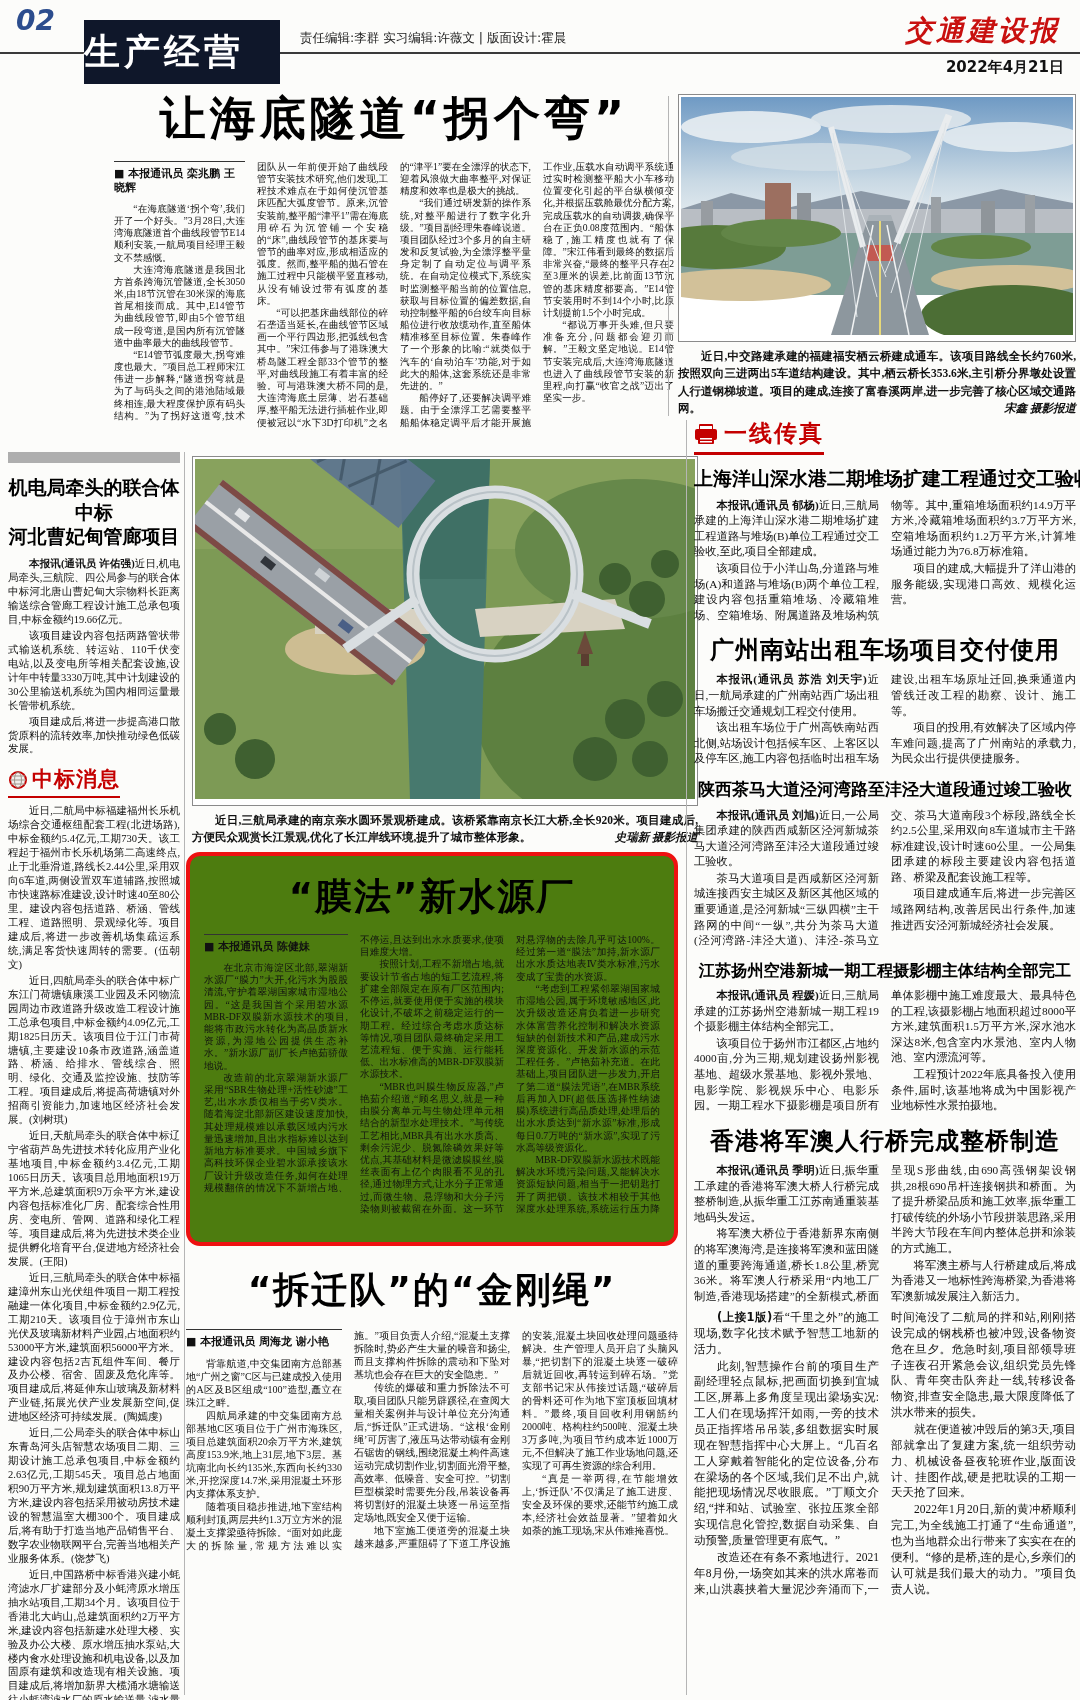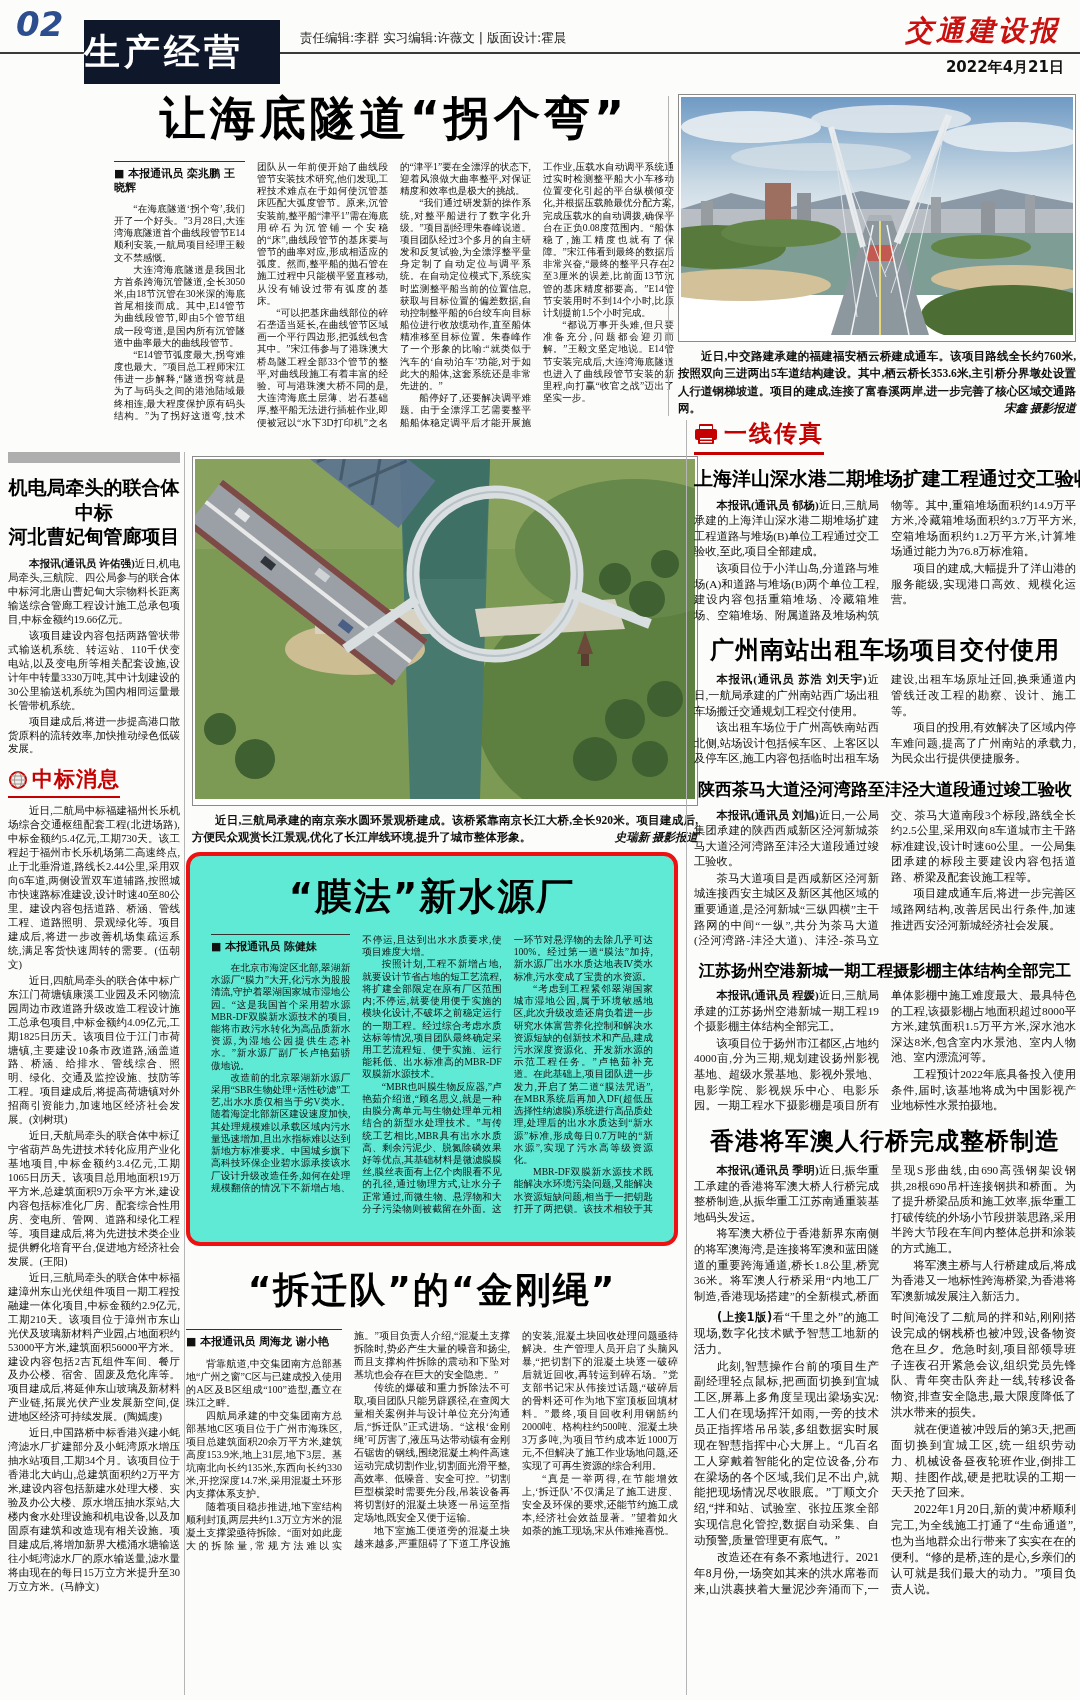--- a/index.html
+++ b/index.html
@@ -4,21 +4,21 @@
 <style>
   * { margin:0; padding:0; box-sizing:border-box; }
   html,body { background:#e8e8e8; }
   .page {
     position:relative; width:1080px; height:1700px; margin:0 auto;
     background:#fcfcfa; overflow:hidden; color:#111;
     font-family:"Liberation Serif","DejaVu Serif",serif;
   }
   
   .pagenum { position:absolute; left:16px; top:4px; font-family:"DejaVu Sans","Liberation Sans",sans-serif;
-    font-size:34px; font-weight:900; color:#2c4d8e; font-style:italic; }
+    font-size:28px; font-weight:900; color:#2c4d8e; font-style:italic; }
   .hdr-rule { position:absolute; left:0; right:0; top:52px; height:2px; background:#3a3a3a; }
   .section-box { position:absolute; left:84px; top:20px; width:196px; height:64px; background:#0f172a; z-index:2;
     display:flex; align-items:center; justify-content:flex-start; }
   .section-box span { color:#fff; font-size:36px; font-weight:900; letter-spacing:4px;
     font-family:"DejaVu Sans","Liberation Sans",sans-serif; }
   .editors { position:absolute; left:300px; top:30px; font-size:12.5px; color:#222;
     font-family:"DejaVu Sans","Liberation Sans",sans-serif; }
   .paper-name { position:absolute; right:20px; top:12px; font-size:28px; font-weight:900; color:#c8100f;
     letter-spacing:3px; font-style:italic; font-family:"DejaVu Serif","Liberation Serif",serif; }
   .issue-date { position:absolute; right:16px; top:58px; font-size:15px; font-weight:700; color:#111;
@@ -60,21 +60,21 @@
     font-family:"DejaVu Sans","Liberation Sans",sans-serif; }
   .fl-article { margin-top:12px; }
   .fa-headline { text-align:center; font-weight:900; color:#000; white-space:nowrap; line-height:1.25;
     font-family:"DejaVu Sans","Liberation Sans",sans-serif; margin-bottom:7px; }
   .hl-19 { font-size:19px; } .hl-24 { font-size:24px; letter-spacing:1px; }
   .hl-17 { font-size:17px; } .hl-16 { font-size:16.2px; }
   .fa-body { column-count:2; column-gap:12px; font-size:11.3px; line-height:1.38; }
   .fa-body p.body { margin-bottom:1px; }
   
   .redbox { position:absolute; left:186px; top:852px; width:492px; height:394px;
-    border:4px solid #ee1111; border-radius:14px; padding:10px 21px; background:#5eead4; }
+    border:4px solid #ee1111; border-radius:14px; padding:10px 14px; background:#4d7c0f; }
   .mofa-headline { text-align:center; font-size:37px; font-weight:900; letter-spacing:2px; color:#000;
     font-family:"DejaVu Sans","Liberation Sans",sans-serif; margin:6px 0 12px 0; }
   .mofa-cols { column-count:3; column-gap:12px; height:282px; overflow:hidden; font-size:9.7px; line-height:1.26; }
   
   .chaiqian { position:absolute; left:186px; top:1266px; width:492px; }
   .cq-headline { text-align:center; font-size:36px; font-weight:900; letter-spacing:2px; color:#000;
     font-family:"DejaVu Sans","Liberation Sans",sans-serif; margin-bottom:14px; }
   .cq-cols { column-count:3; column-gap:12px; height:300px; overflow:hidden; font-size:10px; line-height:1.3; }
   
   .continued { position:absolute; left:694px; top:1310px; width:382px; }
@@ -183,20 +183,21 @@
         <line x1="2" y1="10" x2="18" y2="10" stroke="#a0958c" stroke-width="1"></line>
         <line x1="3" y1="6" x2="17" y2="6" stroke="#a0958c" stroke-width="1"></line>
         <line x1="3" y1="14" x2="17" y2="14" stroke="#a0958c" stroke-width="1"></line>
       </svg>
       <span>中标消息</span>
     </div>
     <p class="body">近日,二航局中标福建福州长乐机场综合交通枢纽配套工程(北进场路),中标金额约5.4亿元,工期730天。该工程起于福州市长乐机场第二高速终点,止于北垂滑道,路线长2.44公里,采用双向6车道,两侧设置双车道辅路,按照城市快速路标准建设,设计时速40至80公里。建设内容包括道路、桥涵、管线工程、道路照明、景观绿化等。项目建成后,将进一步改善机场集疏运系统,满足客货快速周转的需要。(伍朝文)</p>
     <p class="body">近日,四航局牵头的联合体中标广东江门荷塘镇康溪工业园及禾冈物流园周边市政道路升级改造工程设计施工总承包项目,中标金额约4.09亿元,工期1825日历天。该项目位于江门市荷塘镇,主要建设10条市政道路,涵盖道路、桥涵、给排水、管线综合、照明、绿化、交通及监控设施、技防等工程。项目建成后,将提高荷塘镇对外招商引资能力,加速地区经济社会发展。(刘树琪)</p>
     <p class="body">近日,天航局牵头的联合体中标辽宁省葫芦岛先进技术转化应用产业化基地项目,中标金额约3.4亿元,工期1065日历天。该项目总用地面积19万平方米,总建筑面积9万余平方米,建设内容包括标准化厂房、配套综合性用房、变电所、管网、道路和绿化工程等。项目建成后,将为先进技术类企业提供孵化培育平台,促进地方经济社会发展。(王阳)</p>
     <p class="body">近日,三航局牵头的联合体中标福建漳州东山光伏组件项目一期工程投融建一体化项目,中标金额约2.9亿元,工期210天。该项目位于漳州市东山光伏及玻璃新材料产业园,占地面积约53000平方米,建筑面积56000平方米。建设内容包括2吉瓦组件车间、餐厅及办公楼、宿舍、固废及危化库等。项目建成后,将延伸东山玻璃及新材料产业链,拓展光伏产业发展新空间,促进地区经济可持续发展。(陶嫣虔)</p>
+    <p class="body">近日,二公局牵头的联合体中标山东青岛河头店智慧农场项目二期、三期设计施工总承包项目,中标金额约2.63亿元,工期545天。项目总占地面积90万平方米,规划建筑面积13.8万平方米,建设内容包括采用被动房技术建设的智慧温室大棚300个。项目建成后,将有助于打造当地产品销售平台、数字农业物联网平台,完善当地相关产业服务体系。(饶梦飞)</p>
     <p class="body">近日,中国路桥中标香港兴建小蚝湾滤水厂扩建部分及小蚝湾原水增压抽水站项目,工期34个月。该项目位于香港北大屿山,总建筑面积约2万平方米,建设内容包括新建水处理大楼、实验及办公大楼、原水增压抽水泵站,大楼内食水处理设施和机电设备,以及加固原有建筑和改造现有相关设施。项目建成后,将增加新界大榄涌水塘输送往小蚝湾滤水厂的原水输送量,滤水量将由现在的每日15万立方米提升至30万立方米。(马静文)</p>
   </aside>
 
   <figure class="photo-mid">
     <div class="photo-frame">
       <svg width="500" height="340" viewBox="0 0 500 340">
         <rect width="500" height="340" fill="#7d9a55"></rect>
         <rect x="0" y="0" width="500" height="90" fill="#88a25d"></rect>
         <ellipse cx="420" cy="250" rx="140" ry="120" fill="#5d8040"></ellipse>
         <ellipse cx="440" cy="90" rx="120" ry="70" fill="#66884a"></ellipse>
@@ -336,18 +337,18 @@
       <p class="body">地下室施工便道旁的混凝土块越来越多,严重阻碍了下道工序设施的安装,混凝土块回收处理问题亟待解决。生产管理人员开启了头脑风暴,“把切割下的混凝土块逐一破碎后就近回收,再转运到碎石场。”党支部书记宋从伟接过话题,“破碎后的骨料还可作为地下室顶板回填材料。”最终,项目回收利用钢筋约2000吨、格构柱约500吨、混凝土块3万多吨,为项目节约成本近1000万元,不但解决了施工作业场地问题,还实现了可再生资源的综合利用。</p>
       <p class="body">“真是一举两得,在节能增效上,‘拆迁队’不仅满足了施工进度、安全及环保的要求,还能节约施工成本,经济社会效益显著。”望着如火如荼的施工现场,宋从伟难掩喜悦。</p>
     </div>
   </section>
 
   <section class="continued">
     <div class="cont-cols">
       <p class="body"><b class="marker">(上接1版)</b><span>看“千里之外”的施工现场,数字化技术赋予智慧工地新的活力。</span></p>
       <p class="body">此刻,智慧操作台前的项目生产副经理轻点鼠标,把画面切换到宜城工区,屏幕上多角度呈现出梁场实况:工人们在现场挥汗如雨,一旁的技术员正指挥塔吊吊装,多组数据实时展现在智慧指挥中心大屏上。“几百名工人穿戴着智能化的定位设备,分布在梁场的各个区域,我们足不出户,就能把现场情况尽收眼底。”丁顺文介绍,“拌和站、试验室、张拉压浆全部实现信息化管控,数据自动采集、自动预警,质量管理更有底气。”</p>
       <p class="body">改造还在有条不紊地进行。2021年8月份,一场突如其来的洪水席卷而来,山洪裹挟着大量泥沙奔涌而下,一时间淹没了二航局的拌和站,刚刚搭设完成的钢栈桥也被冲毁,设备物资危在旦夕。危急时刻,项目部领导班子连夜召开紧急会议,组织党员先锋队、青年突击队奔赴一线,转移设备物资,排查安全隐患,最大限度降低了洪水带来的损失。</p>
-      <p class="body">就在便道被冲毁后的第3天,把画面切换到宜城工区,统一组织劳动力、机械设备昼夜轮班作业,倒排工期、挂图作战,硬是把耽误的工期一天天抢了回来。</p>
+      <p class="body">就在便道被冲毁后的第3天,项目部就拿出了复建方案,统一组织劳动力、机械设备昼夜轮班作业,版面设计、挂图作战,硬是把耽误的工期一天天抢了回来。</p>
       <p class="body">2022年1月20日,新的黄冲桥顺利完工,为全线施工打通了“生命通道”,也为当地群众出行带来了实实在在的便利。“修的是桥,连的是心,乡亲们的认可就是我们最大的动力。”项目负责人说。</p>
     </div>
   </section>
 
 </div>
 
 </body></html>

